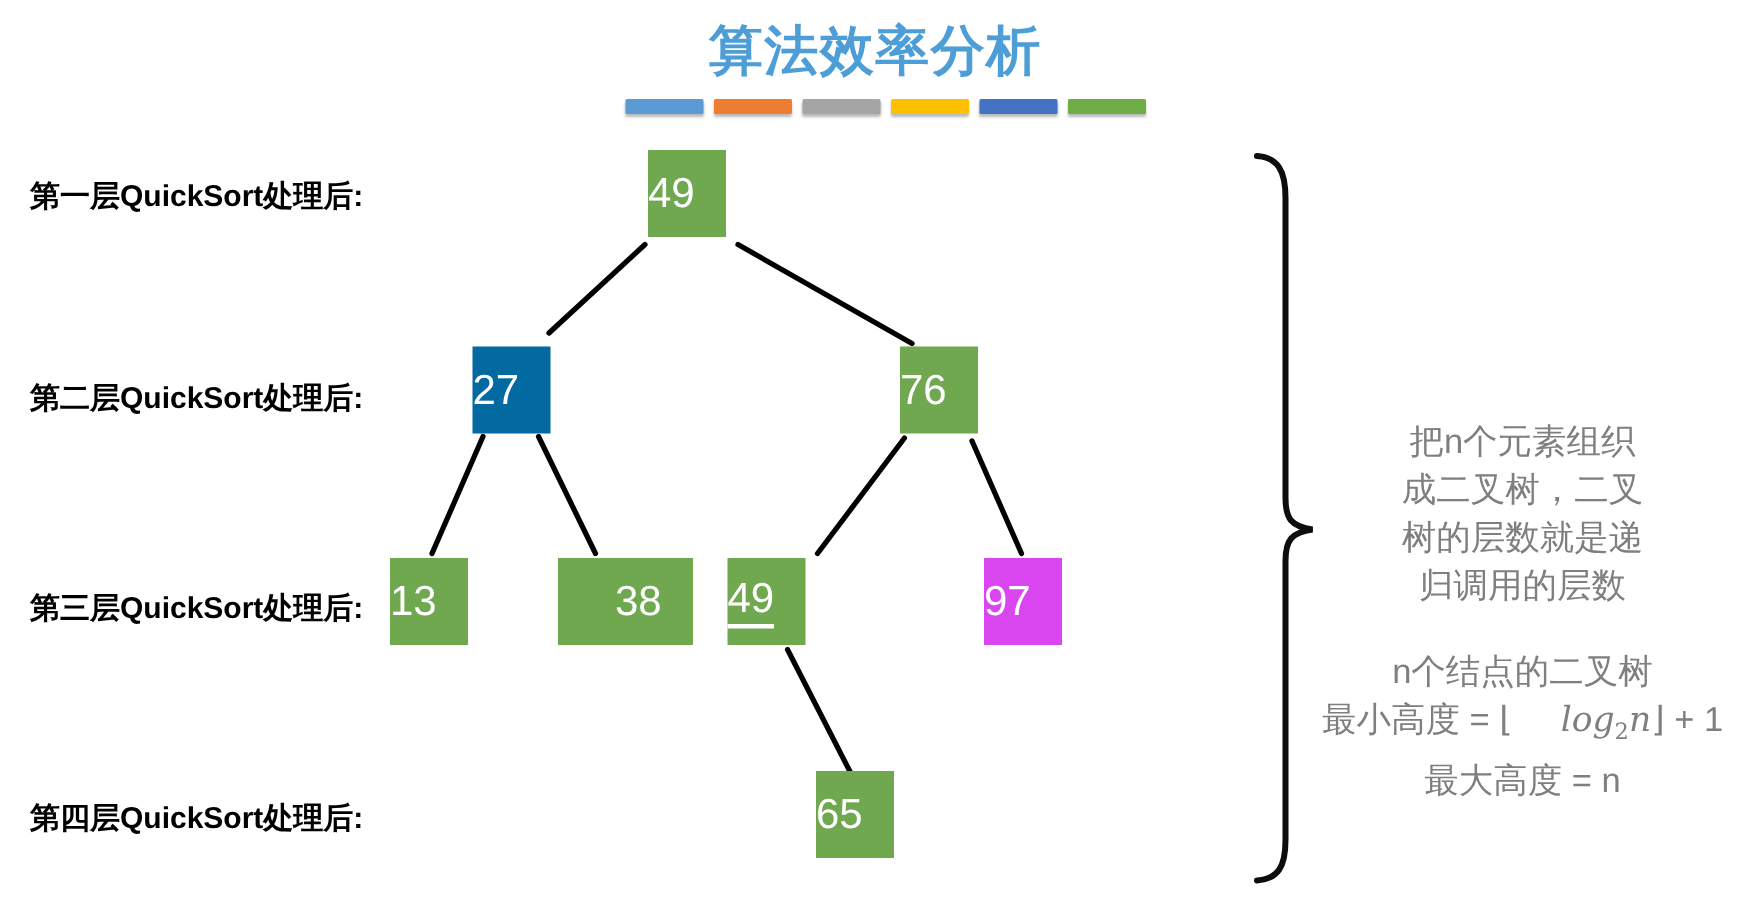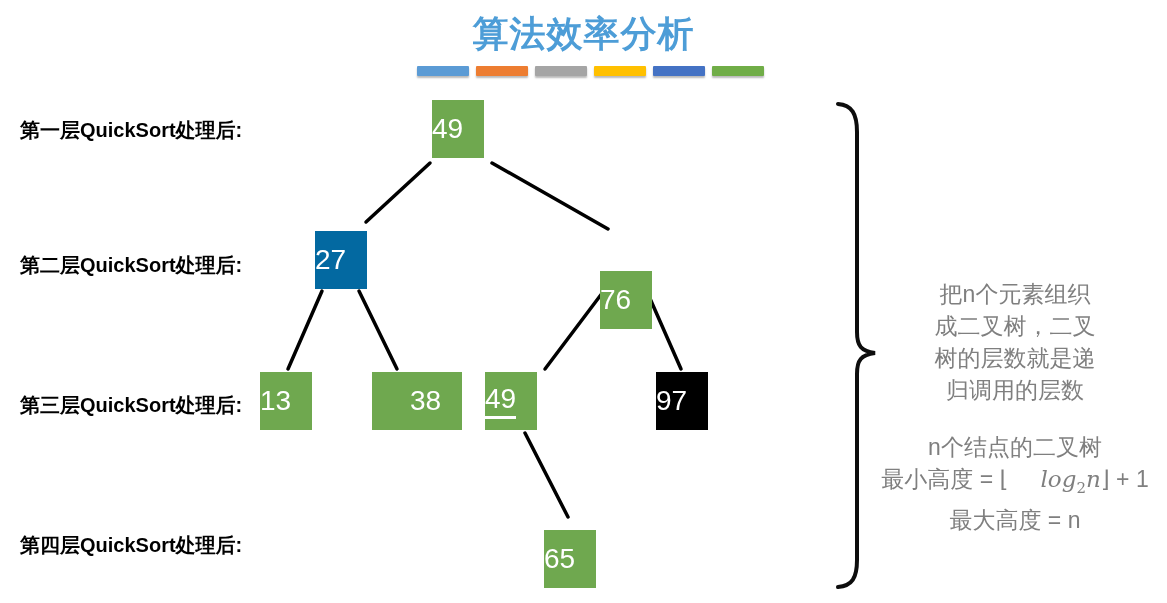--- a/index.html
+++ b/index.html
@@ -70,36 +70,36 @@
     </g>
     <path fill="none" stroke="#0d0d0d" stroke-width="4" stroke-linecap="round" d="M 838 104 C 852 105, 857 114, 857 132 L 857 332 C 857 346, 861 351, 875 353 C 861 355, 857 360, 857 374 L 857 560 C 857 578, 852 586, 838 587"></path>
   </svg>
 
   <div class="node" style="left: 432px; top: 100px; background-color: rgb(111, 168, 79);">
     <span>49</span>
   </div>
   <div class="node" style="left: 315px; top: 231px; background-color: #0369a1;">
     <span>27</span>
   </div>
-  <div class="node" style="left: 600px; top: 231px; background-color: rgb(111, 168, 79); margin-top: 40px;">
+  <div class="node" style="left: 600px; top: 231px; background-color: rgb(111, 168, 79);">
     <span>76</span>
   </div>
   <div class="node" style="left: 260px; top: 372px; background-color: rgb(111, 168, 79);">
     <span>13</span>
   </div>
   <div class="node" style="left: 372px; top: 372px; background-color: rgb(111, 168, 79); padding-left: 38px;">
     <span>38</span>
   </div>
   <div class="node" style="left: 485px; top: 372px; background-color: rgb(111, 168, 79);">
     <span class="u">49</span>
   </div>
-  <div class="node" style="left: 656px; top: 372px; background-color: #000000;">
+  <div class="node" style="left: 656px; top: 372px; background-color: #d946ef;">
     <span>97</span>
   </div>
-  <div class="node" style="left: 544px; top: 530px; background-color: rgb(111, 168, 79);">
+  <div class="node" style="left: 544px; top: 514px; background-color: rgb(111, 168, 79);">
     <span>65</span>
   </div>
 
   <div class="annotation" style="color: rgb(127, 127, 127);">
     <div>把n个元素组织</div>
     <div>成二叉树，二叉</div>
     <div>树的层数就是递</div>
     <div>归调用的层数</div>
     <div class="spacer"></div>
     <div>n个结点的二叉树</div>

